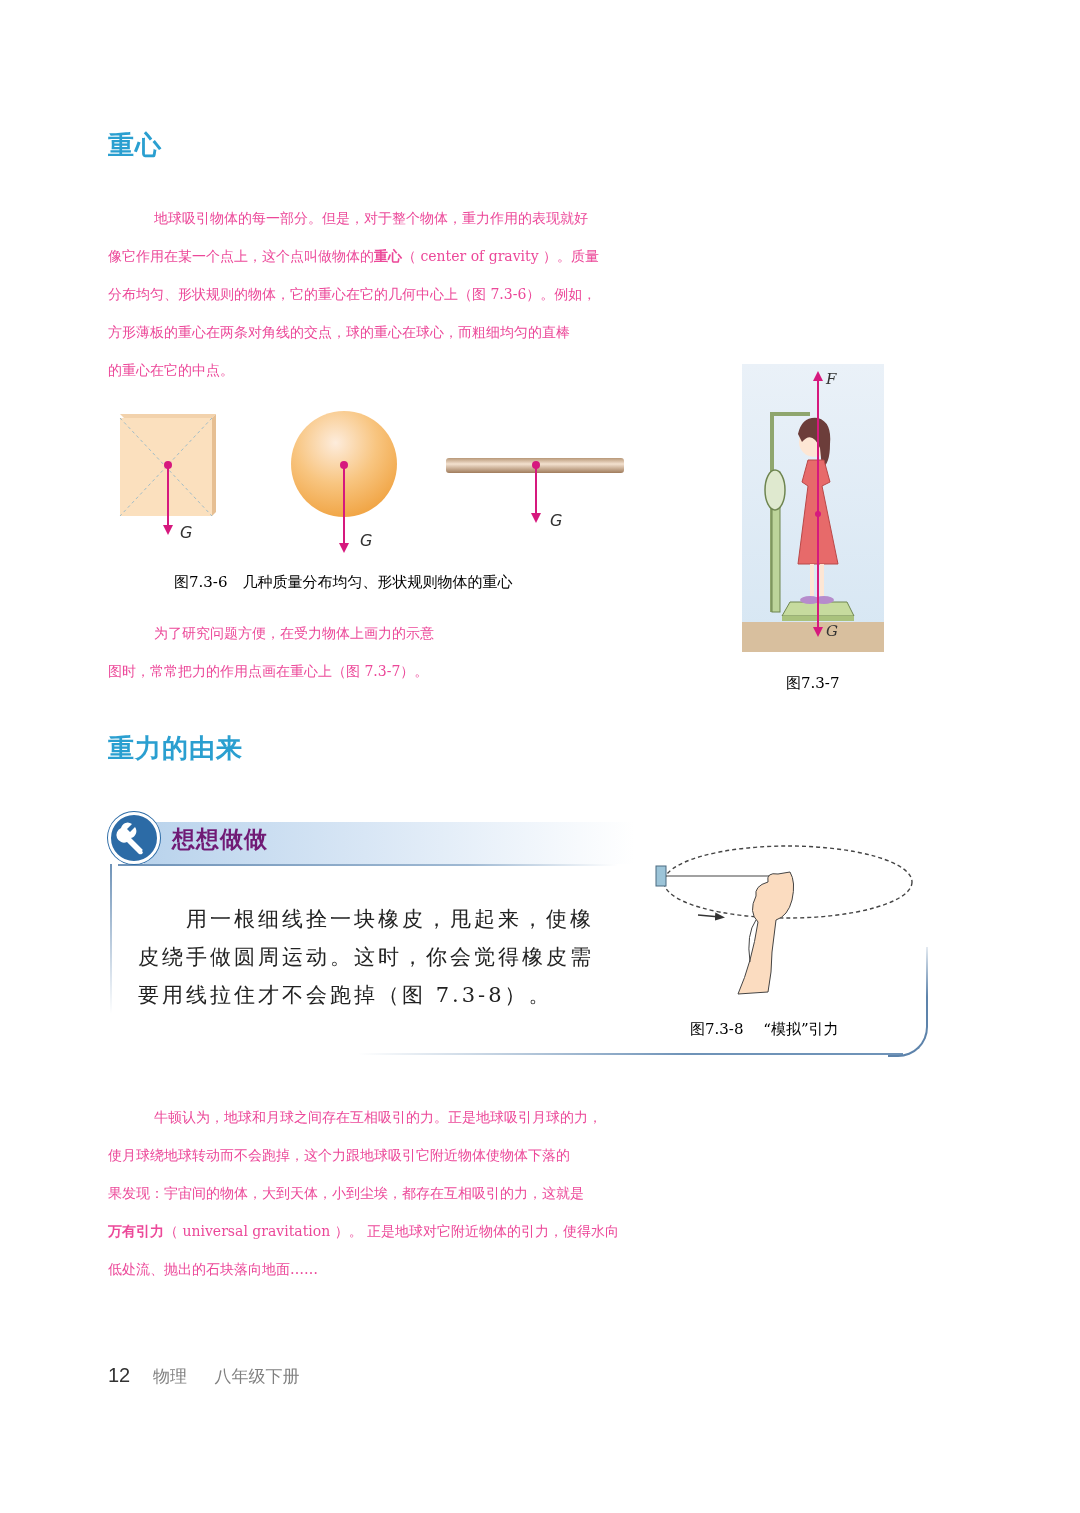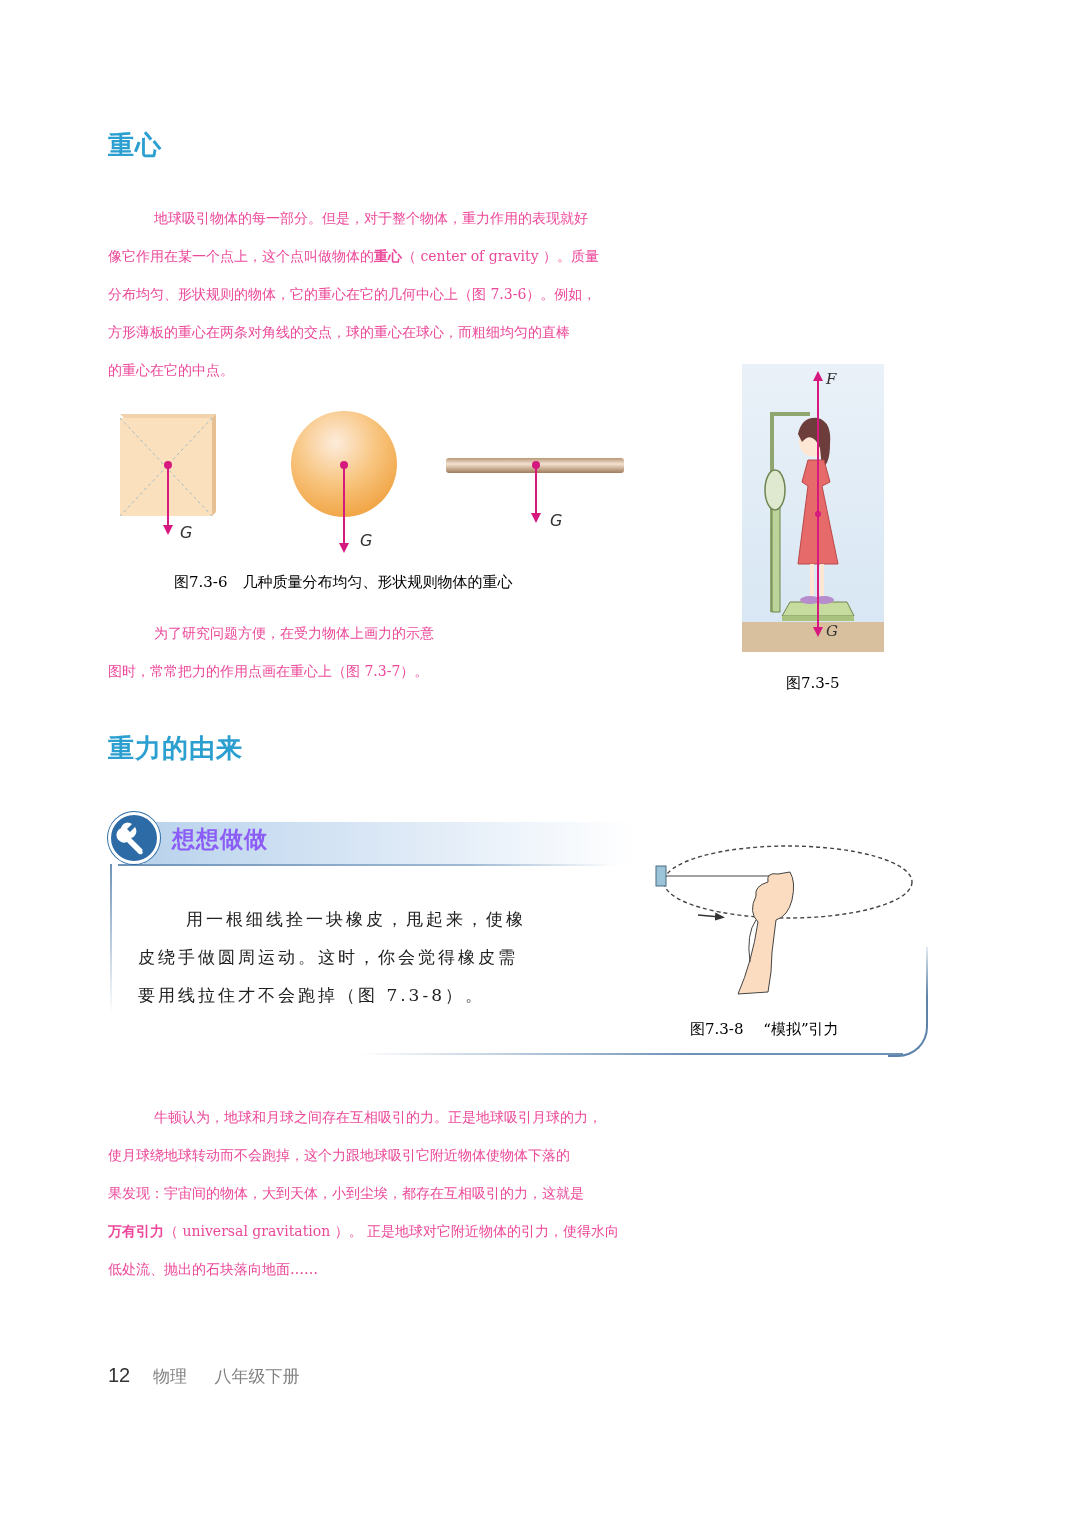--- a/index.html
+++ b/index.html
@@ -96,28 +96,28 @@
       background: #2c6ba6;
       border: 3px solid #ffffff;
       box-shadow: 0 0 0 1px #2c6ba6;
     }
     .activity-title {
       position: absolute;
       left: 64px; top: 12px;
       font-family: "DejaVu Sans", "Liberation Sans", sans-serif;
       font-size: 23px;
       font-weight: bold;
-      color: #8b5cf6;
+      color: #701a75;
       letter-spacing: 1px;
     }
     .activity-text {
       position: absolute;
       left: 30px; top: 88px;
       font-family: "DejaVu Serif", "Liberation Serif", serif;
-      font-size: 17px;
+      font-size: 21px;
       line-height: 38px;
       letter-spacing: 3px;
       color: #222;
     }
     .activity-text .line { display: block; white-space: nowrap; }
     .activity-text .indent { padding-left: 48px; }
 
     .footer {
       position: absolute;
       left: 108px; top: 1364px;
@@ -214,21 +214,21 @@
     <ellipse cx="68" cy="236" rx="10" ry="4" fill="#b68ccc"></ellipse>
     <ellipse cx="82" cy="236" rx="10" ry="4" fill="#b68ccc"></ellipse>
 
     <line x1="76" y1="150" x2="76" y2="12" stroke="#d6197e" stroke-width="2" marker-end="url(#arrowUp2)"></line>
     <line x1="76" y1="150" x2="76" y2="268" stroke="#d6197e" stroke-width="2" marker-end="url(#arrowUp2)"></line>
     <circle cx="76" cy="150" r="3" fill="#d6197e"></circle>
     <text x="84" y="20" font-size="15" font-style="italic" font-family="DejaVu Serif, serif" fill="#333">F</text>
     <text x="84" y="272" font-size="15" font-style="italic" font-family="DejaVu Serif, serif" fill="#333">G</text>
   </svg>
 </div>
-<div class="caption" style="left:786px; top:674px;">图7.3-5</div>
+<div class="caption" style="left:786px; top:674px;">图7.3-7</div>
 
 <div class="para" style="top:614px; width:540px;">
   <span class="line indent">为了研究问题方便，在受力物体上画力的示意</span>
   <span class="line">图时，常常把力的作用点画在重心上（图 7.3-7）。</span>
 </div>
 
 <div class="section-title" style="top:731px;">重力的由来</div>
 
 <div class="activity">
   <div class="activity-header-bar"></div>

